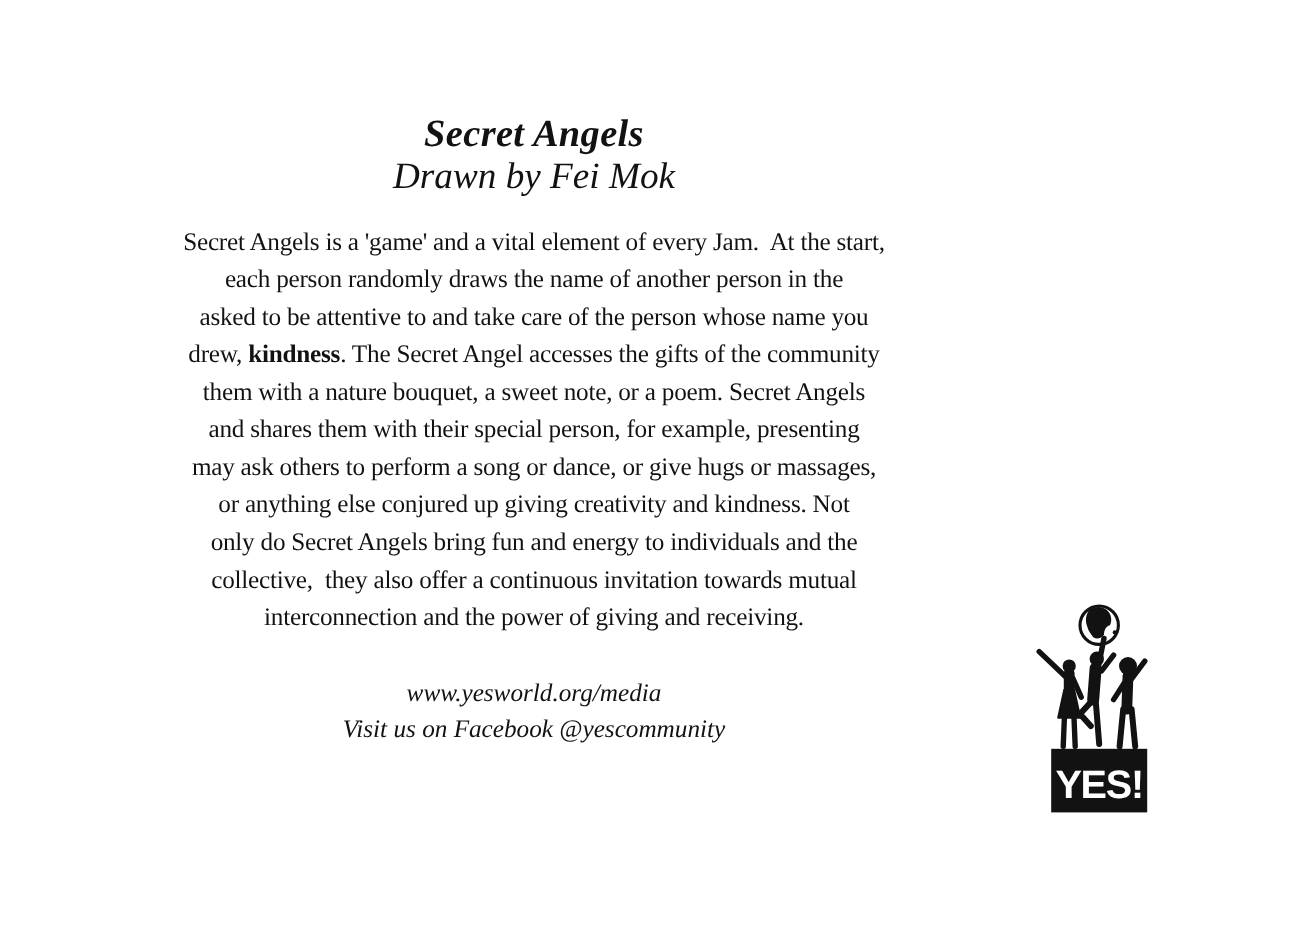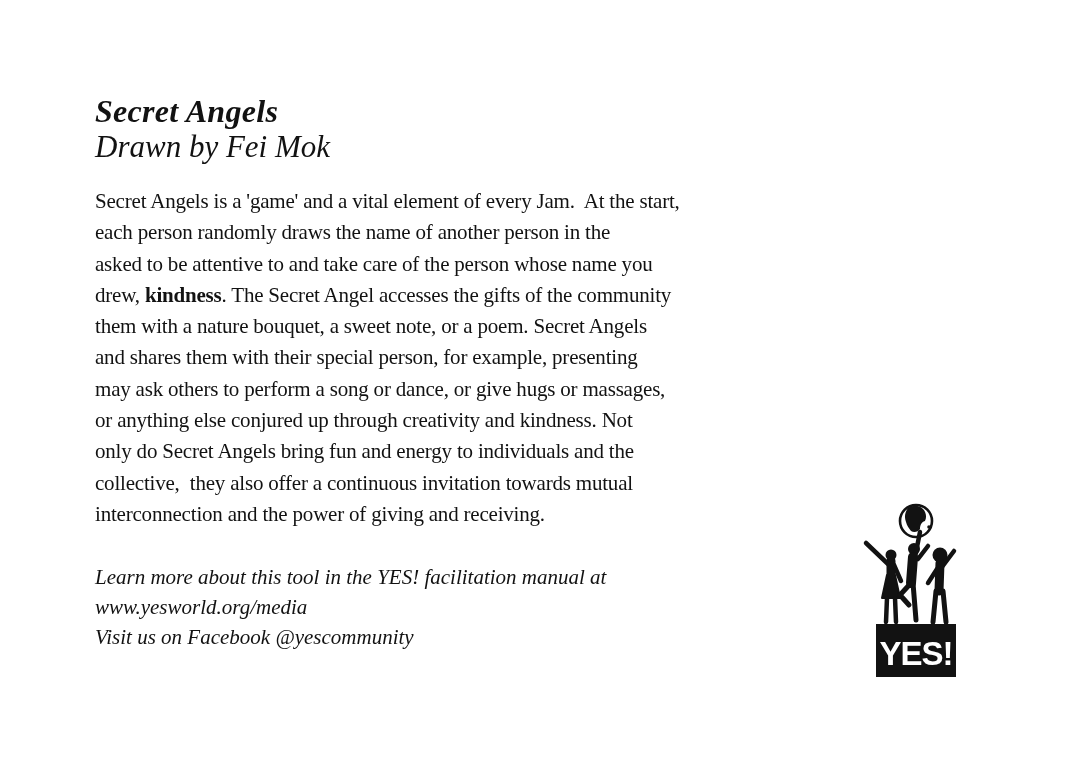--- a/index.html
+++ b/index.html
@@ -10,21 +10,21 @@
     background: #ffffff;
     color: #121212;
     font-family: "Liberation Serif", serif;
     overflow: hidden;
   }
   .content {
     position: absolute;
     left: 95px;
     top: 90px;
     width: 700px;
-    text-align: left;
+    text-align: center;
   }
   .title {
     margin: 0;
     font-size: 32px;
     line-height: 42px;
     font-weight: 700;
     font-style: italic;
     letter-spacing: 0.3px;
   }
   .subtitle {
@@ -65,28 +65,27 @@
     <div class="subtitle">Drawn by Fei Mok</div>
 
     <div class="paragraph">
       <div class="line">Secret Angels is a 'game' and a vital element of every Jam.  At the start,</div>
       <div class="line">each person randomly draws the name of another person in the</div>
       <div class="line">asked to be attentive to and take care of the person whose name you</div>
       <div class="line"><span>drew, </span><span class="bold">kindness</span><span>. The Secret Angel accesses the gifts of the community</span></div>
       <div class="line">them with a nature bouquet, a sweet note, or a poem. Secret Angels</div>
       <div class="line">and shares them with their special person, for example, presenting</div>
       <div class="line">may ask others to perform a song or dance, or give hugs or massages,</div>
-      <div class="line">or anything else conjured up through creativity and kindness. Not</div>
+      <div class="line">or anything else conjured up giving creativity and kindness. Not</div>
       <div class="line">only do Secret Angels bring fun and energy to individuals and the</div>
       <div class="line">collective,  they also offer a continuous invitation towards mutual</div>
       <div class="line">interconnection and the power of giving and receiving.</div>
     </div>
 
     <div class="footer">
-      <div class="line">Learn more about this tool in the YES! facilitation manual at</div>
       <div class="line">www.yesworld.org/media</div>
       <div class="line">Visit us on Facebook @yescommunity</div>
     </div>
   </div>
 
   <div class="logo">
     <svg viewBox="0 0 104 180" xmlns="http://www.w3.org/2000/svg">
 
       <g>
         <circle cx="58" cy="20" r="16" fill="#ffffff" stroke="#121212" stroke-width="2.6"></circle>

